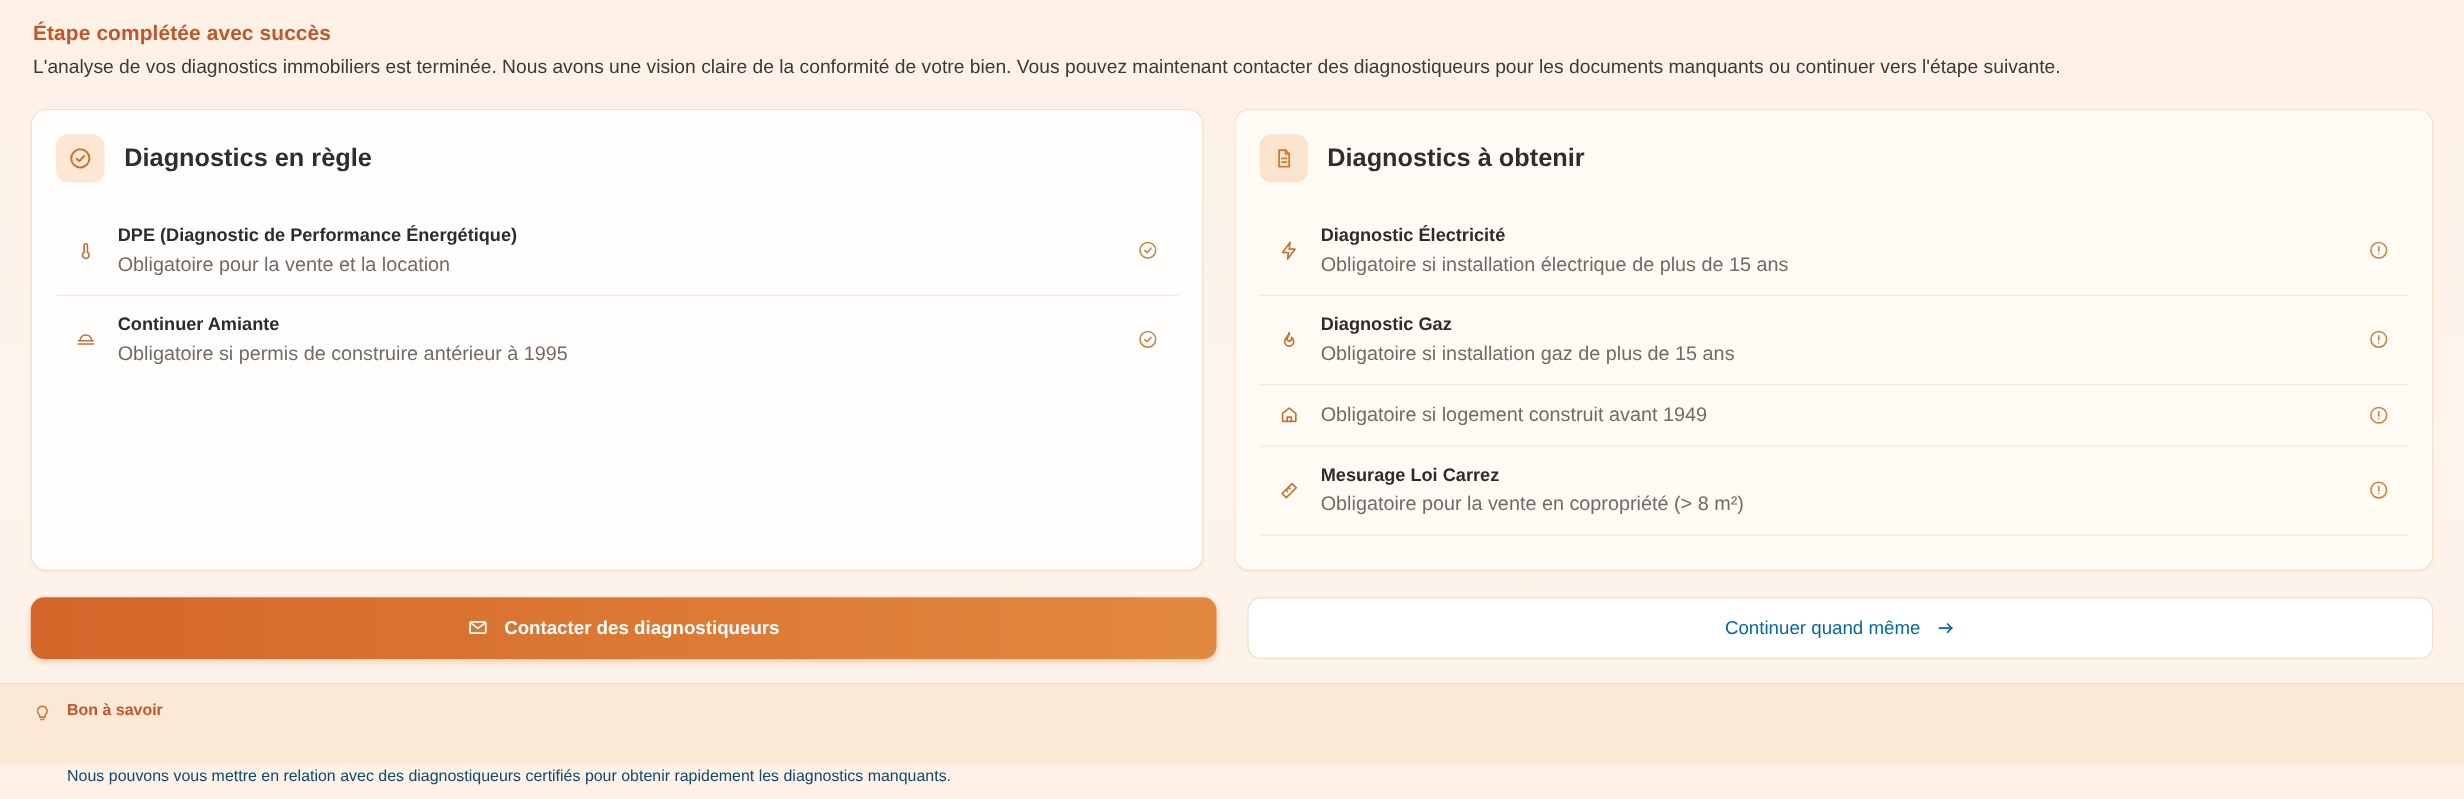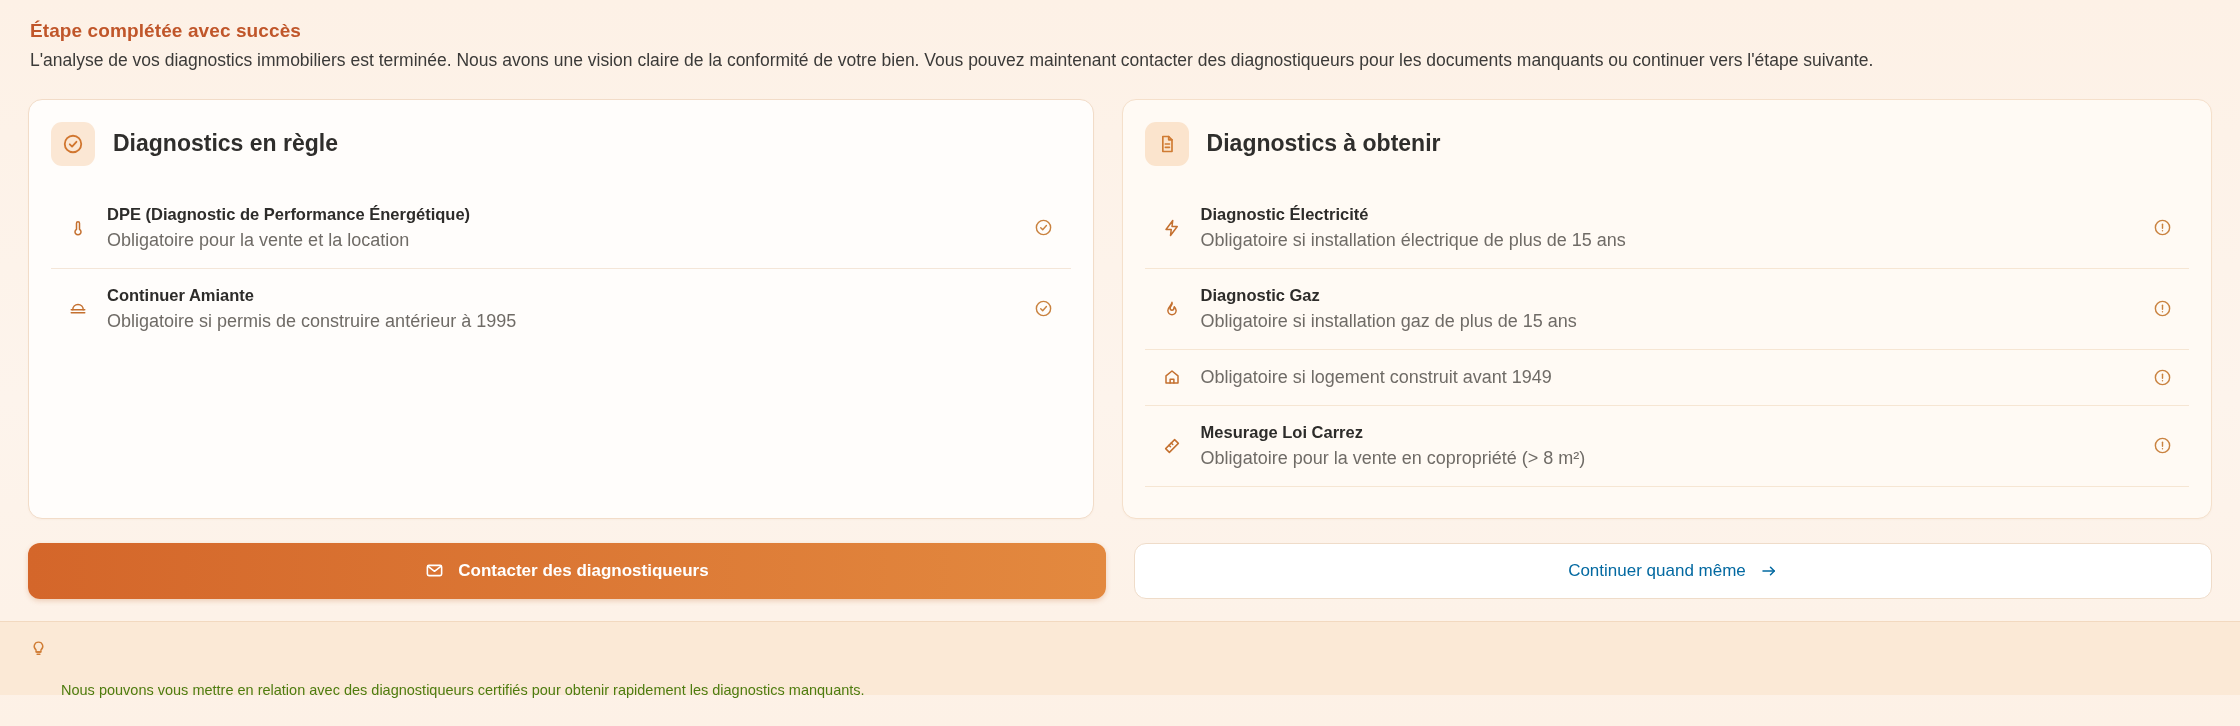--- a/index.html
+++ b/index.html
@@ -158,21 +158,21 @@
     height: 74px;
   }
   .note-icon { color: #d07c34; margin-top: 2px; flex: none; }
   .note-title {
     color: #c0562a;
     font-weight: bold;
     font-size: 14.5px;
     margin-bottom: 8px;
   }
   .note-text {
-    color: #4d7c0f;
+    color: #0c4a6e;
     font-size: 14.5px;
     margin-top: 44px;
   }
   svg { display: block; }
 </style>
 </head>
 <body>
 
 <div class="page">
 
@@ -359,17 +359,18 @@
 
   <div class="note">
     <span class="note-icon">
       <svg width="17" height="17" viewBox="0 0 24 24" fill="none" stroke="currentColor" stroke-width="2" stroke-linecap="round" stroke-linejoin="round">
         <path d="M9.5 17h5"></path>
           <path d="M10 20h4"></path>
           <path d="M12 3a6 6 0 0 0-3.5 10.9V17h7v-3.1A6 6 0 0 0 12 3z"></path>
       </svg>
     </span>
     <div>
+      <div class="note-title">Bon à savoir</div>
       <div class="note-text">Nous pouvons vous mettre en relation avec des diagnostiqueurs certifiés pour obtenir rapidement les diagnostics manquants.</div>
     </div>
   </div>
 
 </div>
 
 </body></html>

